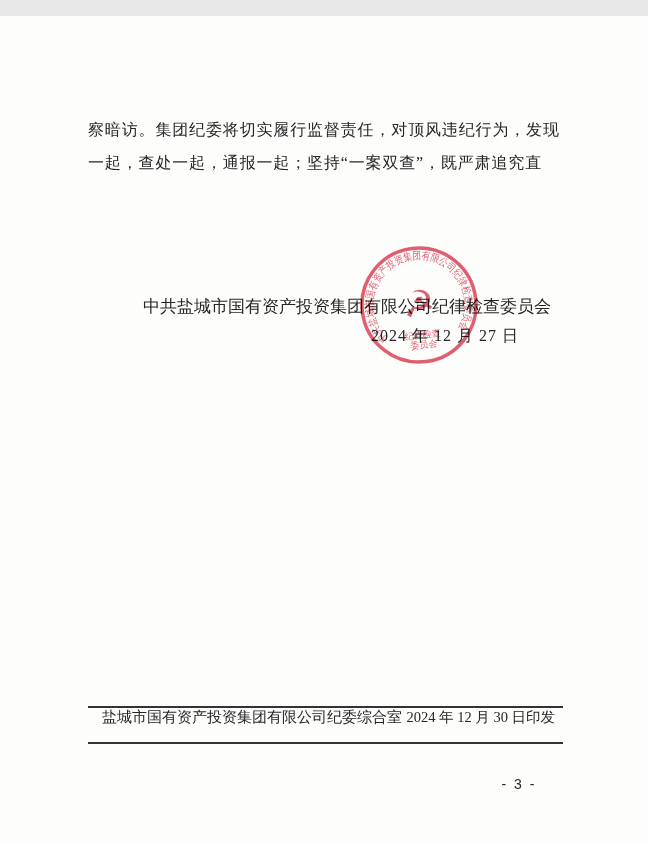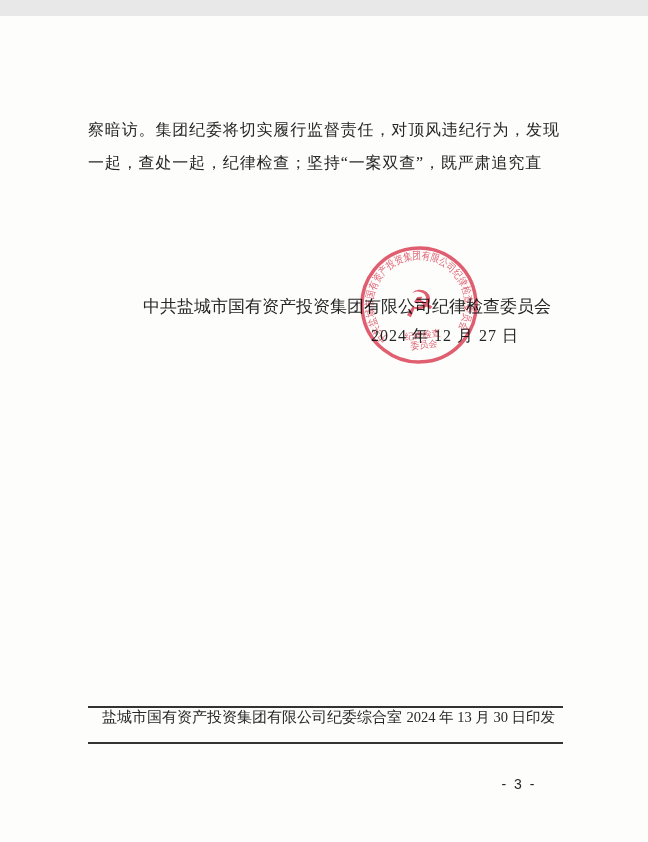--- a/index.html
+++ b/index.html
@@ -95,21 +95,21 @@
     font-family: "Liberation Sans", "DejaVu Sans", sans-serif;
   }
 </style>
 </head>
 <body>
 
 <div class="page">
 
   <div class="body-block">
     <div class="body-line">察暗访。集团纪委将切实履行监督责任，对顶风违纪行为，发现</div>
-    <div class="body-line">一起，查处一起，纪律检查；坚持“一案双查”，既严肃追究直</div>
+    <div class="body-line">一起，查处一起，通报一起；坚持“一案双查”，既严肃追究直</div>
   </div>
 
   <div class="signature-line">中共盐城市国有资产投资集团有限公司纪律检查委员会</div>
   <div class="signature-date">2024 年 12 月 27 日</div>
 
   <div class="seal">
     <svg viewBox="0 0 142 142" xmlns="http://www.w3.org/2000/svg">
       <defs>
         <path id="sealArc" d="M 35.8,100.6 A 46 46 0 1 1 106.2,100.6" fill="none"></path>
       </defs>
@@ -119,19 +119,19 @@
       </text>
       <text x="71" y="82" text-anchor="middle" font-size="36" fill="#dd4a5e" font-family="DejaVu Sans, sans-serif">☭</text>
       <text x="71" y="104" text-anchor="middle" font-size="9" fill="#dd4a5e" font-family="Liberation Serif, DejaVu Serif, serif">纪律检查</text>
       <text x="71" y="114" text-anchor="middle" font-size="9" fill="#dd4a5e" font-family="Liberation Serif, DejaVu Serif, serif">委员会</text>
     </svg>
   </div>
 
   <div class="footer-rule footer-rule-top"></div>
   <div class="footer-row">
     <span>盐城市国有资产投资集团有限公司纪委综合室</span>
-    <span class="footer-print-date">2024 年 13 月 30 日印发</span>
+    <span class="footer-print-date">2024 年 12 月 30 日印发</span>
   </div>
   <div class="footer-rule footer-rule-bottom"></div>
 
   <div class="page-number">- 3 -</div>
 
 </div>
 
 </body></html>

